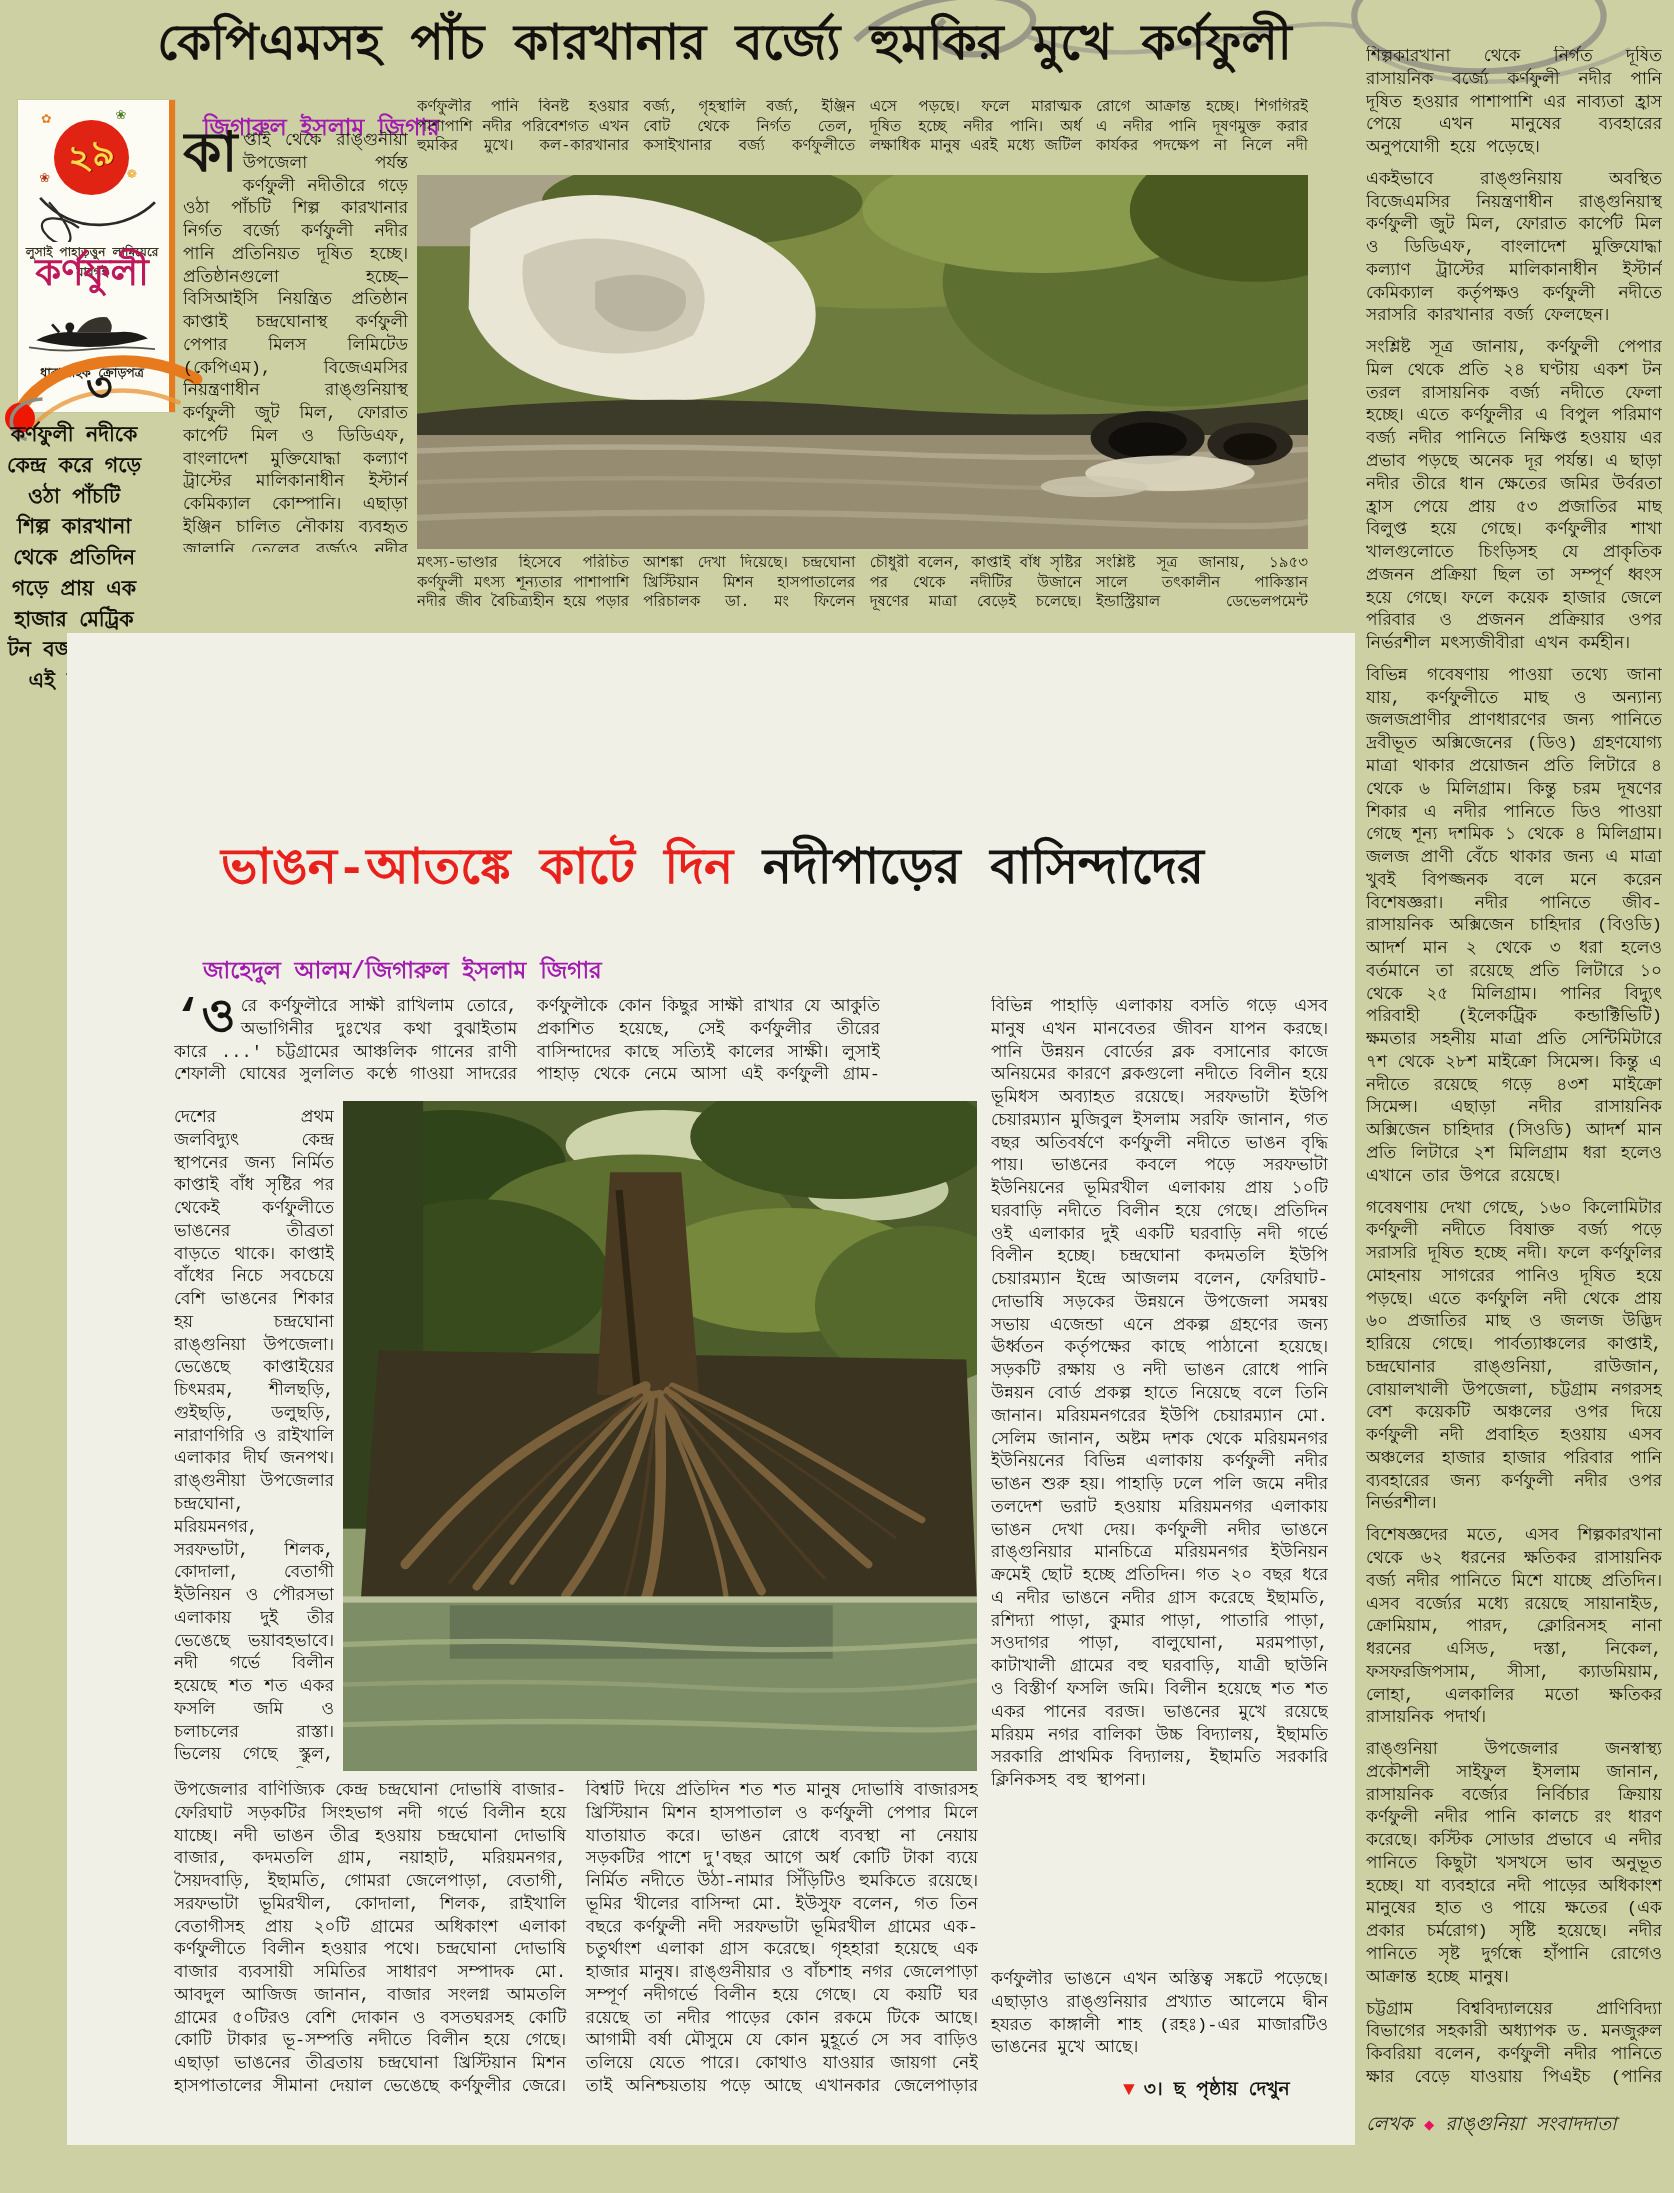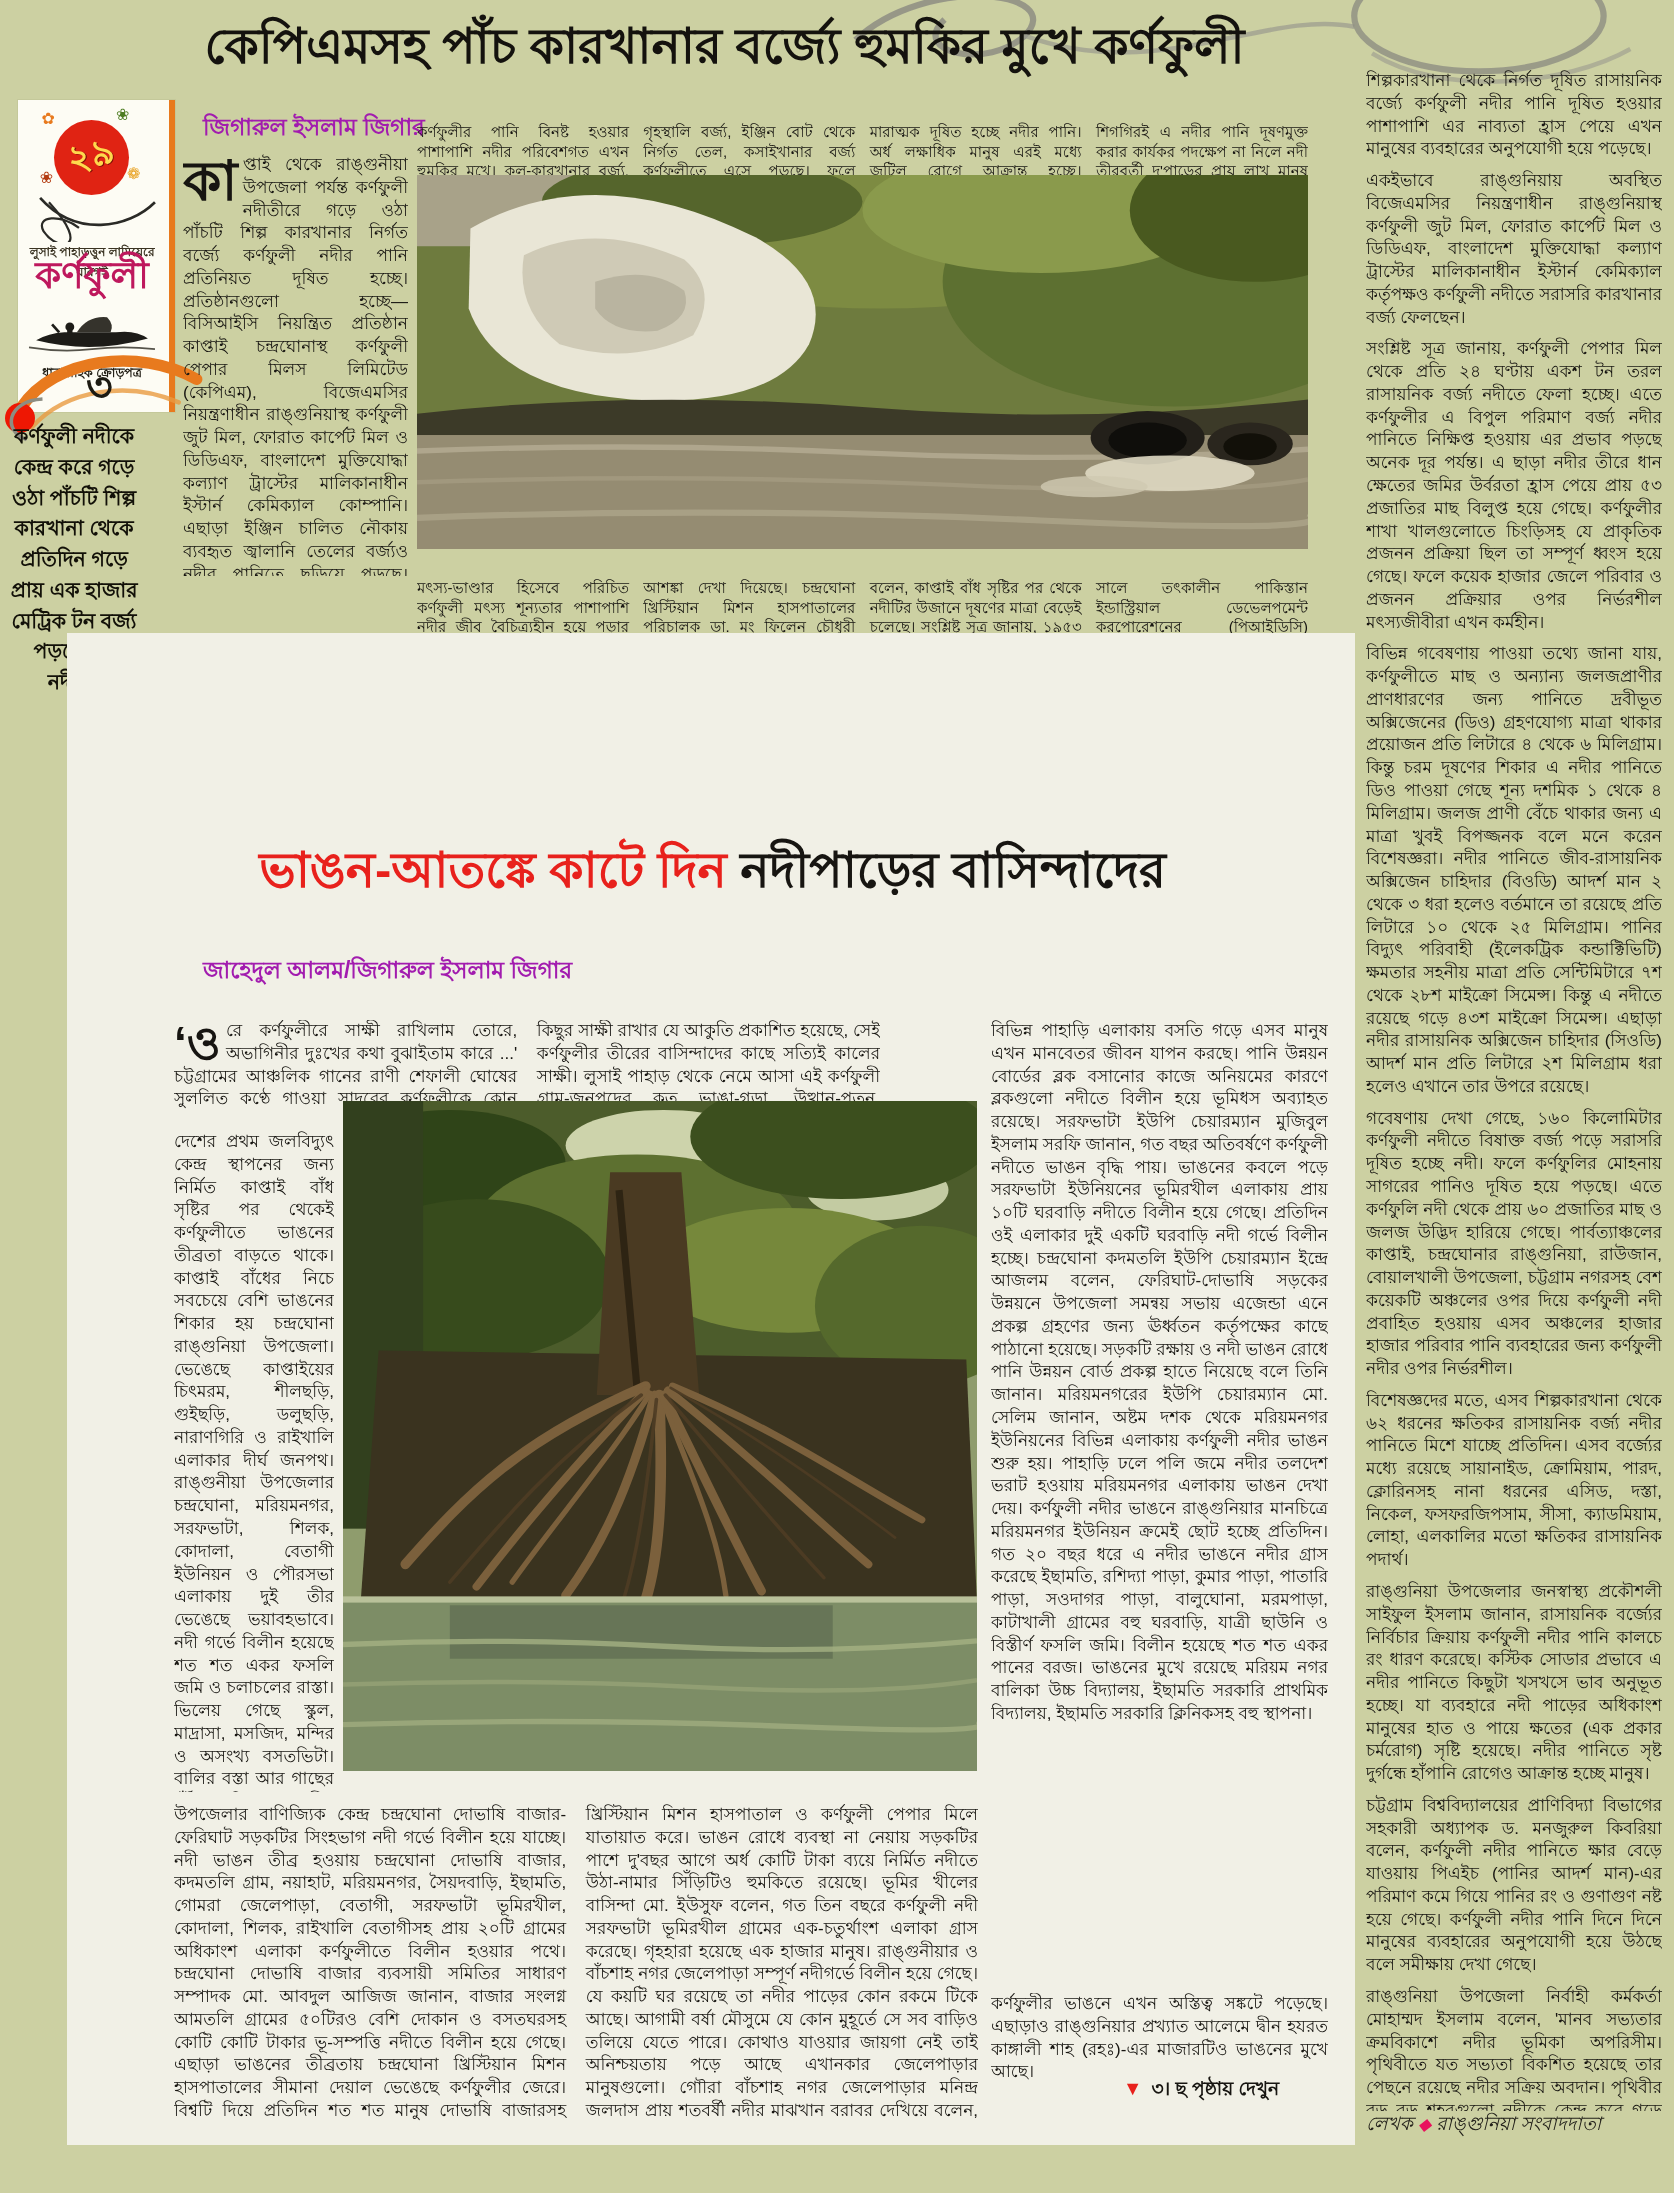--- a/index.html
+++ b/index.html
@@ -1,19 +1,19 @@
 <!DOCTYPE html>
 <html style="font-size:14.3px"><head>
 <meta charset="utf-8">
 <style>
   html,body{margin:0;padding:0;}
   .page{position:relative;width:1674px;height:2193px;background:#ccd0a2;overflow:hidden;
-        font-family:Liberation Sans, sans-serif;color:#171511;}
+        font-family:Liberation Mono, monospace;color:#171511;}
   .abs{position:absolute;}
-  .just{text-align:justify;margin-top:24px;}
+  .just{text-align:justify;}
   .whitebox{background:#f1f0e6;}
   .hl1{font-weight:bold;font-size:49px;line-height:1.1;text-align:center;color:#14120e;}
   .byline{font-weight:bold;font-size:23px;color:#a21caf;}
   .bodytxt{font-size:17px;line-height:1.34;overflow:hidden;}
   .smalltxt{font-size:15px;line-height:1.3;overflow:hidden;}
   .cols4{column-count:4;column-gap:14.3px;}
   .cols2{column-count:2;column-gap:19.6px;}
   .dropcap{float:left;font-size:55px;line-height:.85;font-weight:bold;padding:3.6px 5.3px 0 0;}
   .pullquote{font-weight:bold;font-size:20.5px;line-height:1.5;text-align:center;color:#121008;}
   .hl2red{color:#e8211c;}

